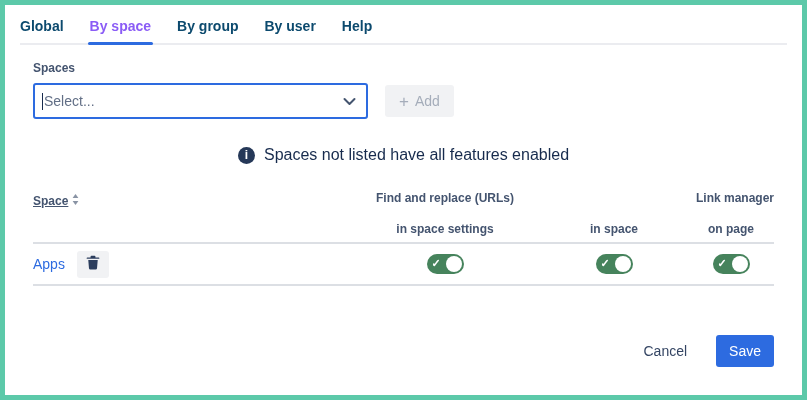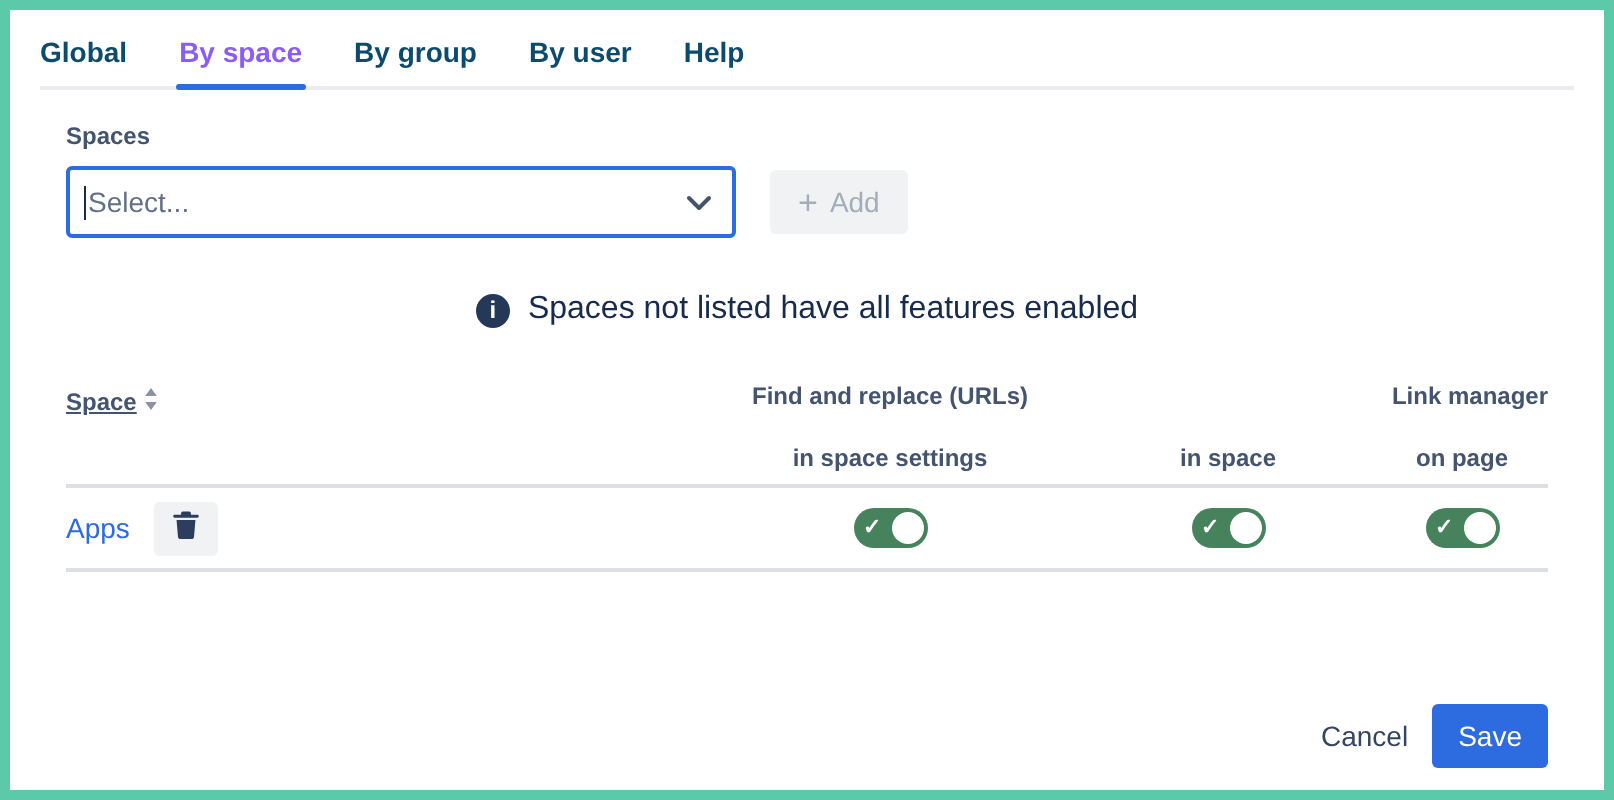--- a/index.html
+++ b/index.html
@@ -190,24 +190,24 @@
     color: #ffffff;
     font-size: 11px;
     font-weight: 700;
     display: none;
   }
   .toggle.on .check { display: block; }
 
   
   .footer {
     position: absolute;
-    right: 28px; bottom: 11px;
-    display: flex;
-    align-items: center;
-    gap: 0;
+    right: 28px; bottom: 28px;
+    display: flex;
+    align-items: center;
+    gap: 17px;
   }
   .cancel-btn {
     background: none; border: none;
     font-family: inherit;
     font-size: 14px;
     font-weight: 500;
     color: #344563;
     padding: 7px 12px;
     border-radius: 3px;
     cursor: pointer;

